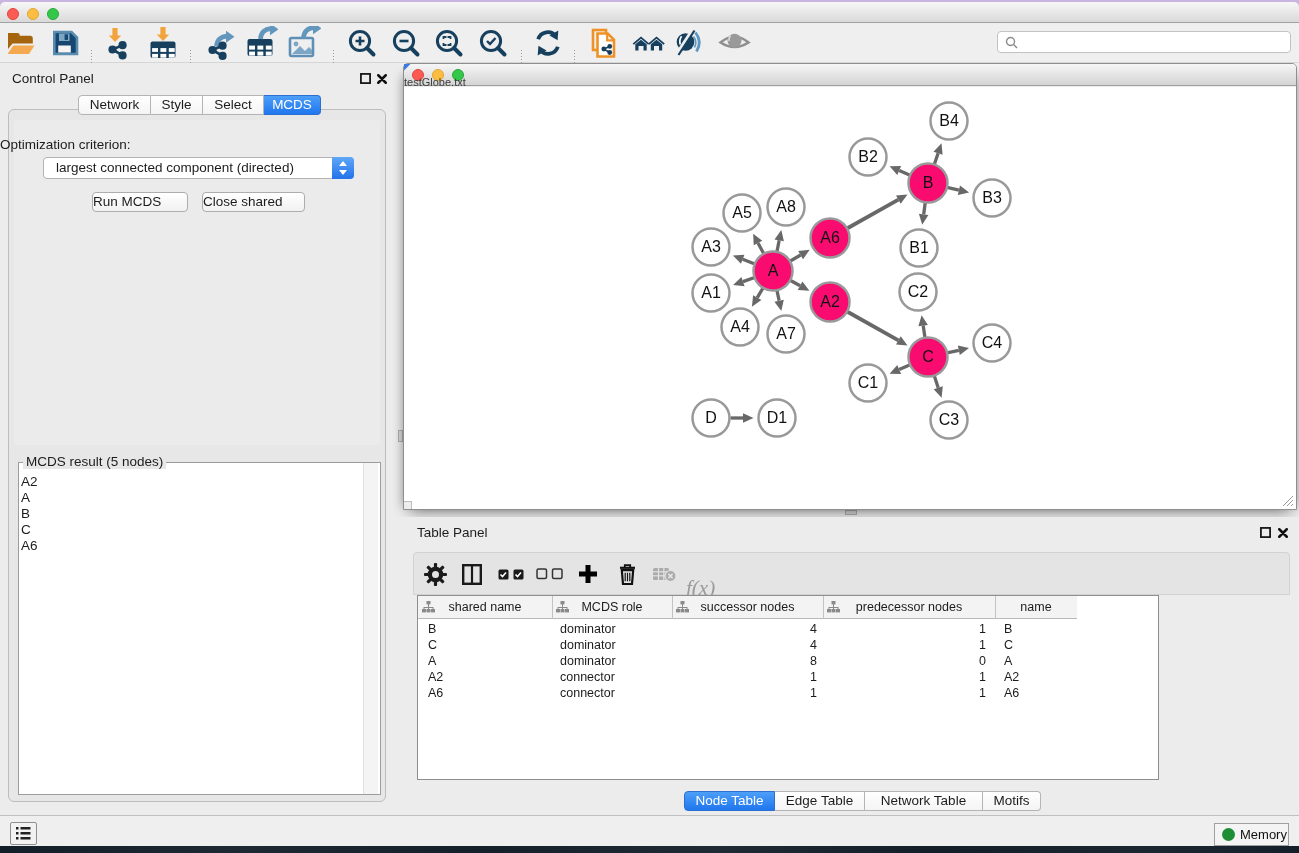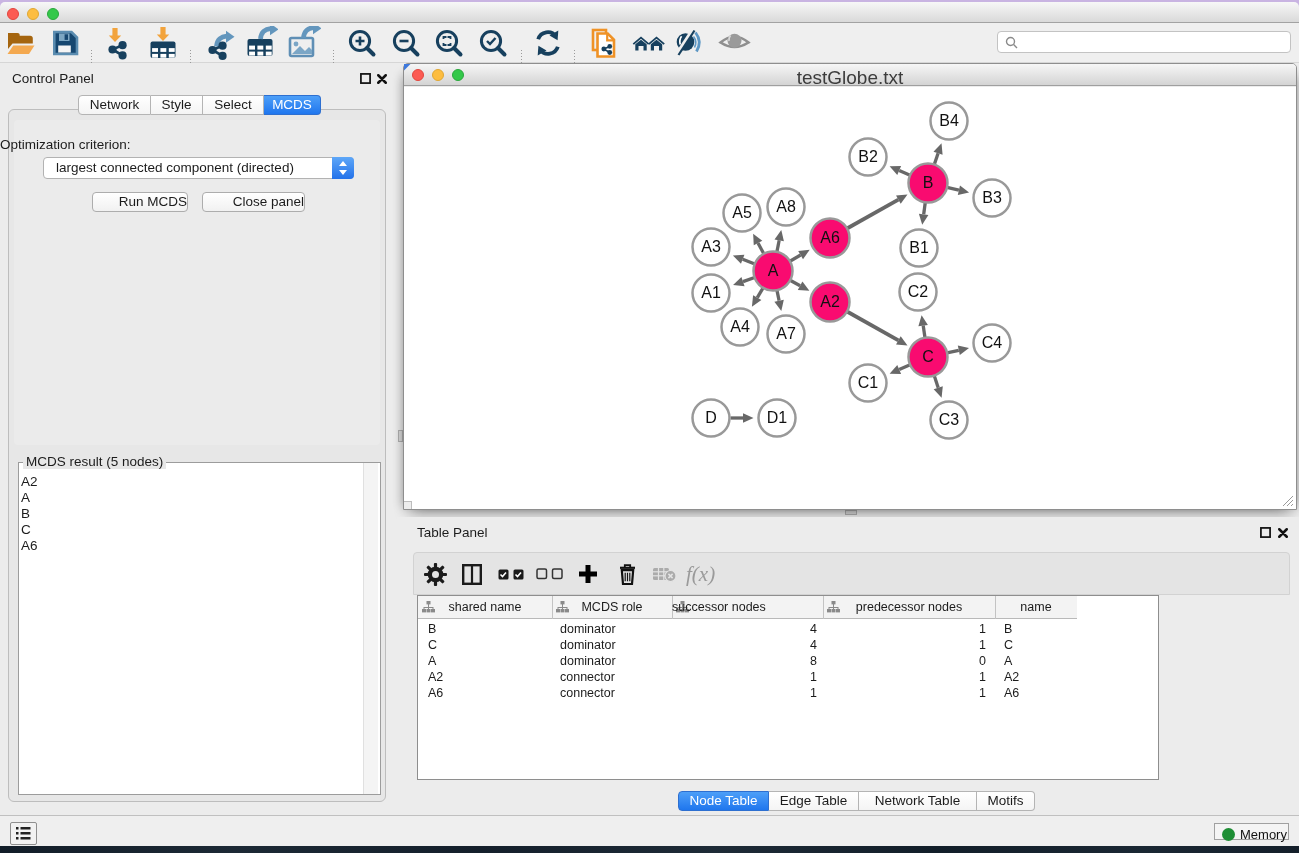--- a/index.html
+++ b/index.html
@@ -2,21 +2,21 @@
 <html><head><meta charset="utf-8">
 <style>
 *{margin:0;padding:0;box-sizing:border-box}
 html,body{width:1299px;height:853px;overflow:hidden}
 body{font-family:"Liberation Sans",sans-serif;background:#ececec;position:relative;font-size:13px;color:#1c1c1c}
 .abs{position:absolute}
 .tl{position:absolute;border-radius:50%;width:12px;height:12px}
 .sep{position:absolute;top:27px;height:32px;width:1px;background-image:linear-gradient(#9a9a9a 1px,transparent 1px);background-size:1px 3px}
 .tab{height:20px;line-height:18px;display:inline-block;text-align:center;background:linear-gradient(#ffffff,#f4f4f4);border:1px solid #b4b4b4;border-left:none;font-size:13.5px;color:#1c1c1c;vertical-align:top}
 .tabsel{background:linear-gradient(#4d9ff8,#1f76ee);color:#fff;border-color:#2d6fd0}
-.btn{position:absolute;height:20px;background:linear-gradient(#ffffff,#f1f1f1);border:1px solid #adadad;border-radius:4px;text-align:right;font-size:13.5px;line-height:18px;color:#1c1c1c}
+.btn{position:absolute;height:20px;background:linear-gradient(#ffffff,#f1f1f1);border:1px solid #adadad;border-radius:4px;text-align:left;font-size:13.5px;line-height:18px;color:#1c1c1c}
 </style></head>
 <body>
 
 <div class="abs" style="left:0;top:0;width:1299px;height:10px;background:#c9b4e2"></div>
 <div class="abs" style="left:0;top:846px;width:1299px;height:7px;background:linear-gradient(90deg,#121d28,#1c2935 18%,#141f2b 37%,#1e2b37 55%,#121e29 72%,#1a2733 88%,#141f2a)"></div>
 
 <div class="abs" style="left:0;top:2px;width:1299px;height:21px;background:linear-gradient(#f7f7f7,#d9d9d9);border-bottom:1px solid #a2a2a2;border-radius:5px 5px 0 0">
   <div class="tl" style="left:7px;top:6px;background:#fc5b53;border:1px solid #e2463e"></div>
   <div class="tl" style="left:27px;top:6px;background:#fdbd40;border:1px solid #e0a733"></div>
   <div class="tl" style="left:47px;top:6px;background:#34c84a;border:1px solid #2aa83d"></div>
@@ -180,38 +180,38 @@
 
   <div class="abs" style="left:43px;top:94px;width:311px;height:22px;background:#fff;border:1px solid #b2b2b2;border-radius:4px">
     <span style="position:absolute;left:12px;top:2px;font-size:13.5px">largest connected component (directed)</span>
     <div class="abs" style="right:-1px;top:-1px;width:22px;height:22px;background:linear-gradient(#5ea7f8,#2372ea);border-radius:0 4px 4px 0">
       <svg width="10" height="14" style="position:absolute;left:6px;top:4px" viewBox="0 0 10 14">
           <path d="M5 0 L9 5 L1 5 Z M5 14 L9 9 L1 9 Z" fill="#fff"></path>
         </svg>
     </div>
   </div>
   <div class="btn" style="left:92px;top:129px;width:96px">Run MCDS</div>
-  <div class="btn" style="left:202px;top:129px;width:103px">Close panel</div>
+  <div class="btn" style="left:202px;top:129px;width:103px">Close shared</div>
 
   <div class="abs" style="left:18px;top:399px;width:363px;height:333px;background:#fff;border:1px solid #9c9c9c">
     <div class="abs" style="left:344px;top:0px;width:15px;height:331px;background:#f4f4f4;border-left:1px solid #e0e0e0"></div>
   </div>
   <div class="abs" style="left:23px;top:391px;background:#e7e7e7;padding:0 3px;font-size:13.5px">MCDS result (5 nodes)</div>
   <div class="abs" style="left:21px;top:411px;font-size:13.5px;line-height:16px">A2<br>A<br>B<br>C<br>A6</div>
 </div>
 
 <div class="abs" style="left:398px;top:430px;width:5px;height:12px;background:#dadada;border:1px solid #b0b0b0"></div>
 <div class="abs" style="left:845px;top:510px;width:12px;height:5px;background:#dadada;border:1px solid #b0b0b0"></div>
 
 <div class="abs" style="left:403px;top:63px;width:894px;height:447px;border:1px solid #8e8e8e;border-radius:5px 5px 0 0;box-shadow:0 10px 14px -6px rgba(0,0,0,0.3),8px 4px 10px -8px rgba(0,0,0,0.3),-8px 4px 10px -8px rgba(0,0,0,0.3)">
   <div class="abs" style="left:0;top:0;width:892px;height:22px;background:linear-gradient(#f6f6f6,#d4d4d4);border-bottom:1px solid #9f9f9f;border-radius:4px 4px 0 0">
     <div class="tl" style="left:8px;top:5px;background:#fc5b53;border:1px solid #e2463e"></div>
     <div class="tl" style="left:28px;top:5px;background:#fdbd40;border:1px solid #e0a733"></div>
     <div class="tl" style="left:48px;top:5px;background:#34c84a;border:1px solid #2aa83d"></div>
-    <div class="abs" style="left:0;width:892px;top:3px;text-align:center;font-size:19px;color:#3c3c3c">testGlobe.txt</div>
+    <div class="abs" style="left:0;width:892px;top:12px;font-size:11px;color:#3c3c3c">testGlobe.txt</div>
     <svg class="abs" style="left:0;top:0" width="7" height="7" viewBox="0 0 7 7">
         <path d="M0 0 L6.5 0 L0 6.5 Z" fill="#3e79dd"></path>
       </svg>
   </div>
   <div class="abs" style="left:0;top:23px;width:892px;height:422px;background:#fff">
 
     <svg class="abs" style="left:0;top:0" width="892" height="422" viewBox="403 86 892 422" font-family="Liberation Sans, sans-serif">
     <line x1="762.8" y1="252.8" x2="757.0" y2="242.0" stroke="#686868" stroke-width="3.3"></line>
 <polygon points="752.1,232.7 761.3,239.7 752.8,244.2" fill="#686868"></polygon>
 <line x1="775.9" y1="250.9" x2="778.2" y2="239.3" stroke="#686868" stroke-width="3.3"></line>
@@ -360,21 +360,21 @@
         <rect x="0" y="2" width="16" height="12" rx="1.5" fill="#ababab"></rect>
         <g stroke="#e4e4e4" stroke-width="1.2">
           <line x1="0" y1="5.8" x2="16" y2="5.8"></line>
           <line x1="0" y1="9.8" x2="16" y2="9.8"></line>
           <line x1="5.5" y1="2" x2="5.5" y2="14"></line>
           <line x1="10.8" y1="2" x2="10.8" y2="14"></line>
         </g>
         <circle cx="17.5" cy="10" r="5.5" fill="#ababab" stroke="#e4e4e4" stroke-width="1.2"></circle>
         <path d="M15.4 7.9 l4.2 4.2 M19.6 7.9 l-4.2 4.2" stroke="#e4e4e4" stroke-width="1.5"></path>
       </svg>
-<div class="abs" style="left:272px;top:9px;font-family:'Liberation Serif',serif;font-style:italic;font-size:21px;color:#9a9a9a">f(x)</div>
+<div class="abs" style="left:272px;top:23px;font-family:'Liberation Serif',serif;font-style:italic;font-size:21px;color:#9a9a9a">f(x)</div>
   </div>
 
   <div class="abs" style="left:20px;top:78px;width:742px;height:185px;background:#fff;border:1px solid #8e8e8e">
     <div class="abs" style="left:0;top:0;width:659px;height:23px;background:#f3f3f3;border-bottom:1px solid #b9b9b9"></div>
 <div class="abs" style="left:4px;top:0;width:13px;height:23px">
         <svg width="13" height="12" viewBox="0 0 13 12" style="position:absolute;top:5px">
           <g fill="#8a8a8a">
             <rect x="4.5" y="0" width="4" height="3.4"></rect>
             <rect x="0" y="8" width="4" height="3.4"></rect>
             <rect x="4.5" y="8" width="4" height="3.4"></rect>
@@ -402,21 +402,21 @@
         <svg width="13" height="12" viewBox="0 0 13 12" style="position:absolute;top:5px">
           <g fill="#8a8a8a">
             <rect x="4.5" y="0" width="4" height="3.4"></rect>
             <rect x="0" y="8" width="4" height="3.4"></rect>
             <rect x="4.5" y="8" width="4" height="3.4"></rect>
             <rect x="9" y="8" width="4" height="3.4"></rect>
             <path d="M6 3 h1 v3 h-1z M1.5 6 h10 v1 h-10 z M1.5 6 h1 v2.5 h-1 z M6 6 h1 v2.5 h-1z M10.5 6 h1 v2.5 h-1z"></path>
           </g>
         </svg>
       </div>
-<div class="abs" style="left:254px;top:4px;width:151px;text-align:left;font-size:12.5px;color:#1c1c1c">successor nodes</div>
+<div class="abs" style="left:254px;top:4px;width:151px;text-align:center;font-size:12.5px;color:#1c1c1c">successor nodes</div>
 <div class="abs" style="left:405px;top:0;width:1px;height:23px;background:#c3c3c3"></div>
 <div class="abs" style="left:409px;top:0;width:13px;height:23px">
         <svg width="13" height="12" viewBox="0 0 13 12" style="position:absolute;top:5px">
           <g fill="#8a8a8a">
             <rect x="4.5" y="0" width="4" height="3.4"></rect>
             <rect x="0" y="8" width="4" height="3.4"></rect>
             <rect x="4.5" y="8" width="4" height="3.4"></rect>
             <rect x="9" y="8" width="4" height="3.4"></rect>
             <path d="M6 3 h1 v3 h-1z M1.5 6 h10 v1 h-10 z M1.5 6 h1 v2.5 h-1 z M6 6 h1 v2.5 h-1z M10.5 6 h1 v2.5 h-1z"></path>
           </g>
@@ -445,35 +445,35 @@
 <div class="abs" style="left:254px;top:74px;width:145px;text-align:right;font-size:12.5px">1</div>
 <div class="abs" style="left:405px;top:74px;width:163px;text-align:right;font-size:12.5px">1</div>
 <div class="abs" style="left:586px;top:74px;font-size:12.5px">A2</div>
 <div class="abs" style="left:10px;top:90px;font-size:12.5px">A6</div>
 <div class="abs" style="left:142px;top:90px;font-size:12.5px">connector</div>
 <div class="abs" style="left:254px;top:90px;width:145px;text-align:right;font-size:12.5px">1</div>
 <div class="abs" style="left:405px;top:90px;width:163px;text-align:right;font-size:12.5px">1</div>
 <div class="abs" style="left:586px;top:90px;font-size:12.5px">A6</div>
   </div>
 
-  <div class="abs" style="left:281px;top:274px;height:21px">
+  <div class="abs" style="left:287px;top:274px;height:21px">
     <span class="tab tabsel" style="width:91px;border-left:1px solid #2d6fd0;border-radius:4px 0 0 4px">Node Table</span><span class="tab" style="width:90px">Edge Table</span><span class="tab" style="width:118px">Network Table</span><span class="tab" style="width:58px;border-radius:0 4px 4px 0">Motifs</span>
   </div>
 </div>
 
 <div class="abs" style="left:0;top:815px;width:1299px;height:31px;background:#efefef;border-top:1px solid #c0c0c0">
   <div class="abs" style="left:10px;top:6px;width:27px;height:23px;background:#f2f2f2;border:1px solid #8f8f8f;border-radius:2px">
     <svg width="15" height="13" style="position:absolute;left:5px;top:4px" viewBox="0 0 15 13">
         <g fill="#222">
           <rect x="0" y="0" width="2.5" height="2.5"></rect>
           <rect x="0" y="5" width="2.5" height="2.5"></rect>
           <rect x="0" y="10" width="2.5" height="2.5"></rect>
           <rect x="4.5" y="0" width="10" height="2.5"></rect>
           <rect x="4.5" y="5" width="10" height="2.5"></rect>
           <rect x="4.5" y="10" width="10" height="2.5"></rect>
         </g>
       </svg>
   </div>
-  <div class="abs" style="left:1214px;top:7px;width:75px;height:17px;background:#f4f4f4;border:1px solid #a0a0a0">
+  <div class="abs" style="left:1214px;top:7px;width:75px;height:23px;background:#f4f4f4;border:1px solid #a0a0a0">
     <div class="abs" style="left:7px;top:4px;width:13px;height:13px;border-radius:50%;background:#1e8e35"></div>
     <span style="position:absolute;left:25px;top:3px;font-size:13px;color:#111">Memory</span>
   </div>
 </div>
 
 </body></html>

